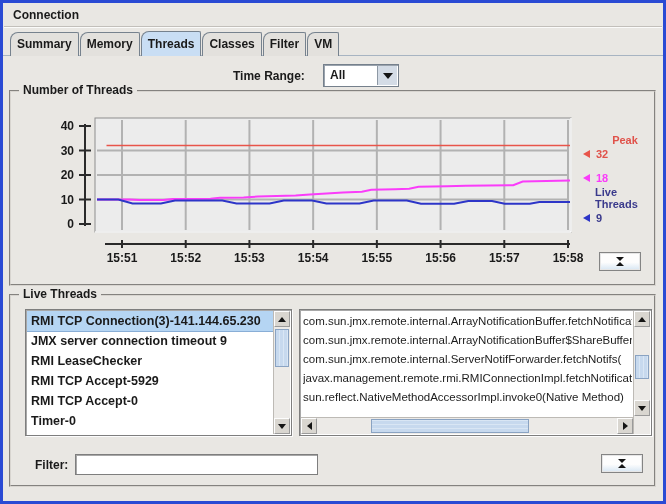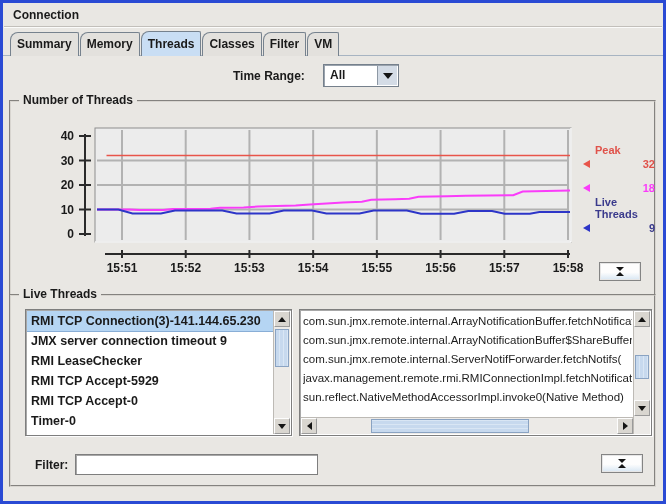--- a/index.html
+++ b/index.html
@@ -38,29 +38,29 @@
     border-top:5px solid #141414; }
   .arrow-left { width:0; height:0; border-top:4px solid transparent; border-bottom:4px solid transparent;
     border-right:5px solid #141414; }
   .arrow-right { width:0; height:0; border-top:4px solid transparent; border-bottom:4px solid transparent;
     border-left:5px solid #141414; }
 
   
   .groupbox { position:absolute; border:2px groove #d8d5d0; }
   .gb-title { position:absolute; top:-9px; left:8px; background:#e9e7e3; padding:0 4px;
     font-weight:bold; font-size:12px; }
-  .gb-chart { left:6px; top:97px; width:647px; height:196px; }
+  .gb-chart { left:6px; top:87px; width:647px; height:196px; }
   .gb-threads { left:6px; top:291px; width:647px; height:193px; }
 
   
   .chart-svg { position:absolute; left:8px; top:18px; }
   .legend { position:absolute; left:572px; top:28px; width:72px; }
   .legend-entry { line-height:12px; }
   .legend-label { font-weight:bold; font-size:11px; margin-left:12px; }
-  .legend-val { font-weight:bold; font-size:11px; display:flex; align-items:center; margin-top:2px;justify-content:space-between; }
+  .legend-val { font-weight:bold; font-size:11px; display:flex; align-items:center; margin-top:2px; }
   .legend-arrow { width:0; height:0; border-top:4px solid transparent; border-bottom:4px solid transparent;
     border-right:7px solid #000; margin-right:6px; }
   .le-gap1 { margin-top:14px; } .le-gap2 { margin-top:12px; } .le-gap3 { margin-top:2px; }
 
   
   .collapse-btn { position:absolute; width:42px; height:19px;
     background: linear-gradient(#fdfdfd 55%, #d7e6f3);
     border:1px solid #848484; box-shadow: 0 0 0 1px #e6e6e6 inset;
     display:flex; flex-direction:column; align-items:center; justify-content:center; cursor:default; }
   .hg-top { width:0; height:0; border-left:4px solid transparent; border-right:4px solid transparent;
@@ -165,21 +165,21 @@
         <line x1="485.2857142857143" y1="130" x2="485.2857142857143" y2="138" stroke="#2a2a2a" stroke-width="2"></line>
         <text x="485.2857142857143" y="152" text-anchor="middle" font-size="12" font-weight="bold" font-family="Liberation Sans, sans-serif" fill="#1a1a1a">15:57</text>
         <line x1="549" y1="130" x2="549" y2="138" stroke="#2a2a2a" stroke-width="2"></line>
         <text x="549" y="152" text-anchor="middle" font-size="12" font-weight="bold" font-family="Liberation Sans, sans-serif" fill="#1a1a1a">15:58</text>
         <polyline points="87.5,35.6 551.0,35.6" fill="none" stroke="#e8544a" stroke-width="1.5"></polyline>
         <polyline points="78.0,89.5 111.1,89.5 120.6,90.0 144.2,90.0 153.7,89.0 191.5,88.8 201.0,87.8 224.6,87.5 238.8,86.6 276.7,85.6 290.9,84.6 324.0,82.6 342.9,81.7 352.3,79.7 376.0,79.2 390.2,78.7 399.6,76.8 428.0,76.3 446.9,75.8 494.2,75.3 503.7,71.6 527.3,70.9 551.0,70.4" fill="none" stroke="#fa3cfa" stroke-width="2"></polyline>
         <polyline points="78.0,89.5 99.3,89.5 113.5,93.4 141.9,93.4 156.0,90.5 203.3,90.5 217.5,93.4 250.6,93.4 264.8,90.5 293.2,90.5 307.4,93.4 340.5,93.4 354.7,90.5 387.8,90.5 402.0,93.7 435.1,93.7 449.3,91.0 473.0,91.0 485.7,93.7 510.8,93.7 520.3,92.0 551.0,92.0" fill="none" stroke="#2d35c8" stroke-width="2"></polyline>
       </svg>
     <div class="legend" id="legend">
         <div class="legend-entry le-gap1">
-          <div class="legend-label" style="color: rgb(224, 82, 74);">Peak</div>
+          <div class="legend-label" style="color: rgb(224, 82, 74); text-align: center;">Peak</div>
           <div class="legend-val" style="color: rgb(224, 82, 74);">
             <span class="legend-arrow" style="border-right-color: rgb(232, 84, 74);"></span>
             <span>32</span>
           </div>
         </div>
         <div class="legend-entry le-gap2">
           <div class="legend-val" style="color: rgb(250, 60, 250);">
             <span class="legend-arrow" style="border-right-color: rgb(250, 60, 250);"></span>
             <span>18</span>
           </div>

